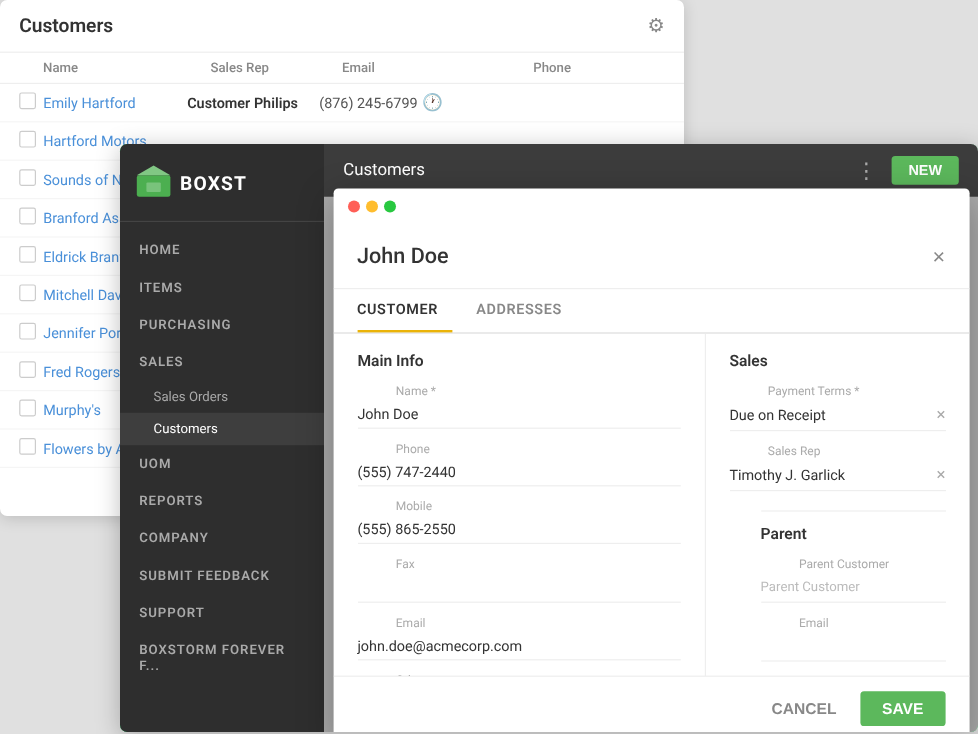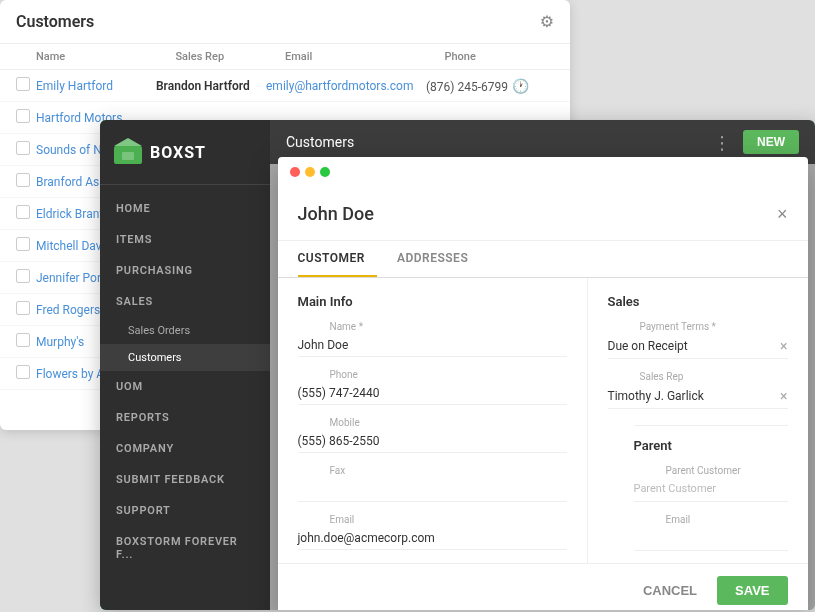--- a/index.html
+++ b/index.html
@@ -384,22 +384,21 @@
     <span style="width:20px"></span>
     <span class="col-name">Name</span>
     <span class="col-sales">Sales Rep</span>
     <span class="col-email">Email</span>
     <span class="col-phone">Phone</span>
   </div>
   <div id="bg-rows-container">
       <div class="bg-table-row">
     <span class="col-check"><span class="row-check"></span></span>
     <span class="col-name">Emily Hartford</span>
-    <span class="col-sales">Brandon Hartford</span>
-    <span class="col-email">emily@hartfordmotors.com</span>
+    <span class="col-sales">Customer Philips</span>
     <span class="col-phone">(876) 245-6799<span class="clock-icon">🕐</span></span>
   </div>
       <div class="bg-table-row">
     <span class="col-check"><span class="row-check"></span></span>
     <span class="col-name">Hartford Motors</span>
     <span class="col-sales"></span>
     <span class="col-email"></span>
     <span class="col-phone"></span>
   </div>
       <div class="bg-table-row">

